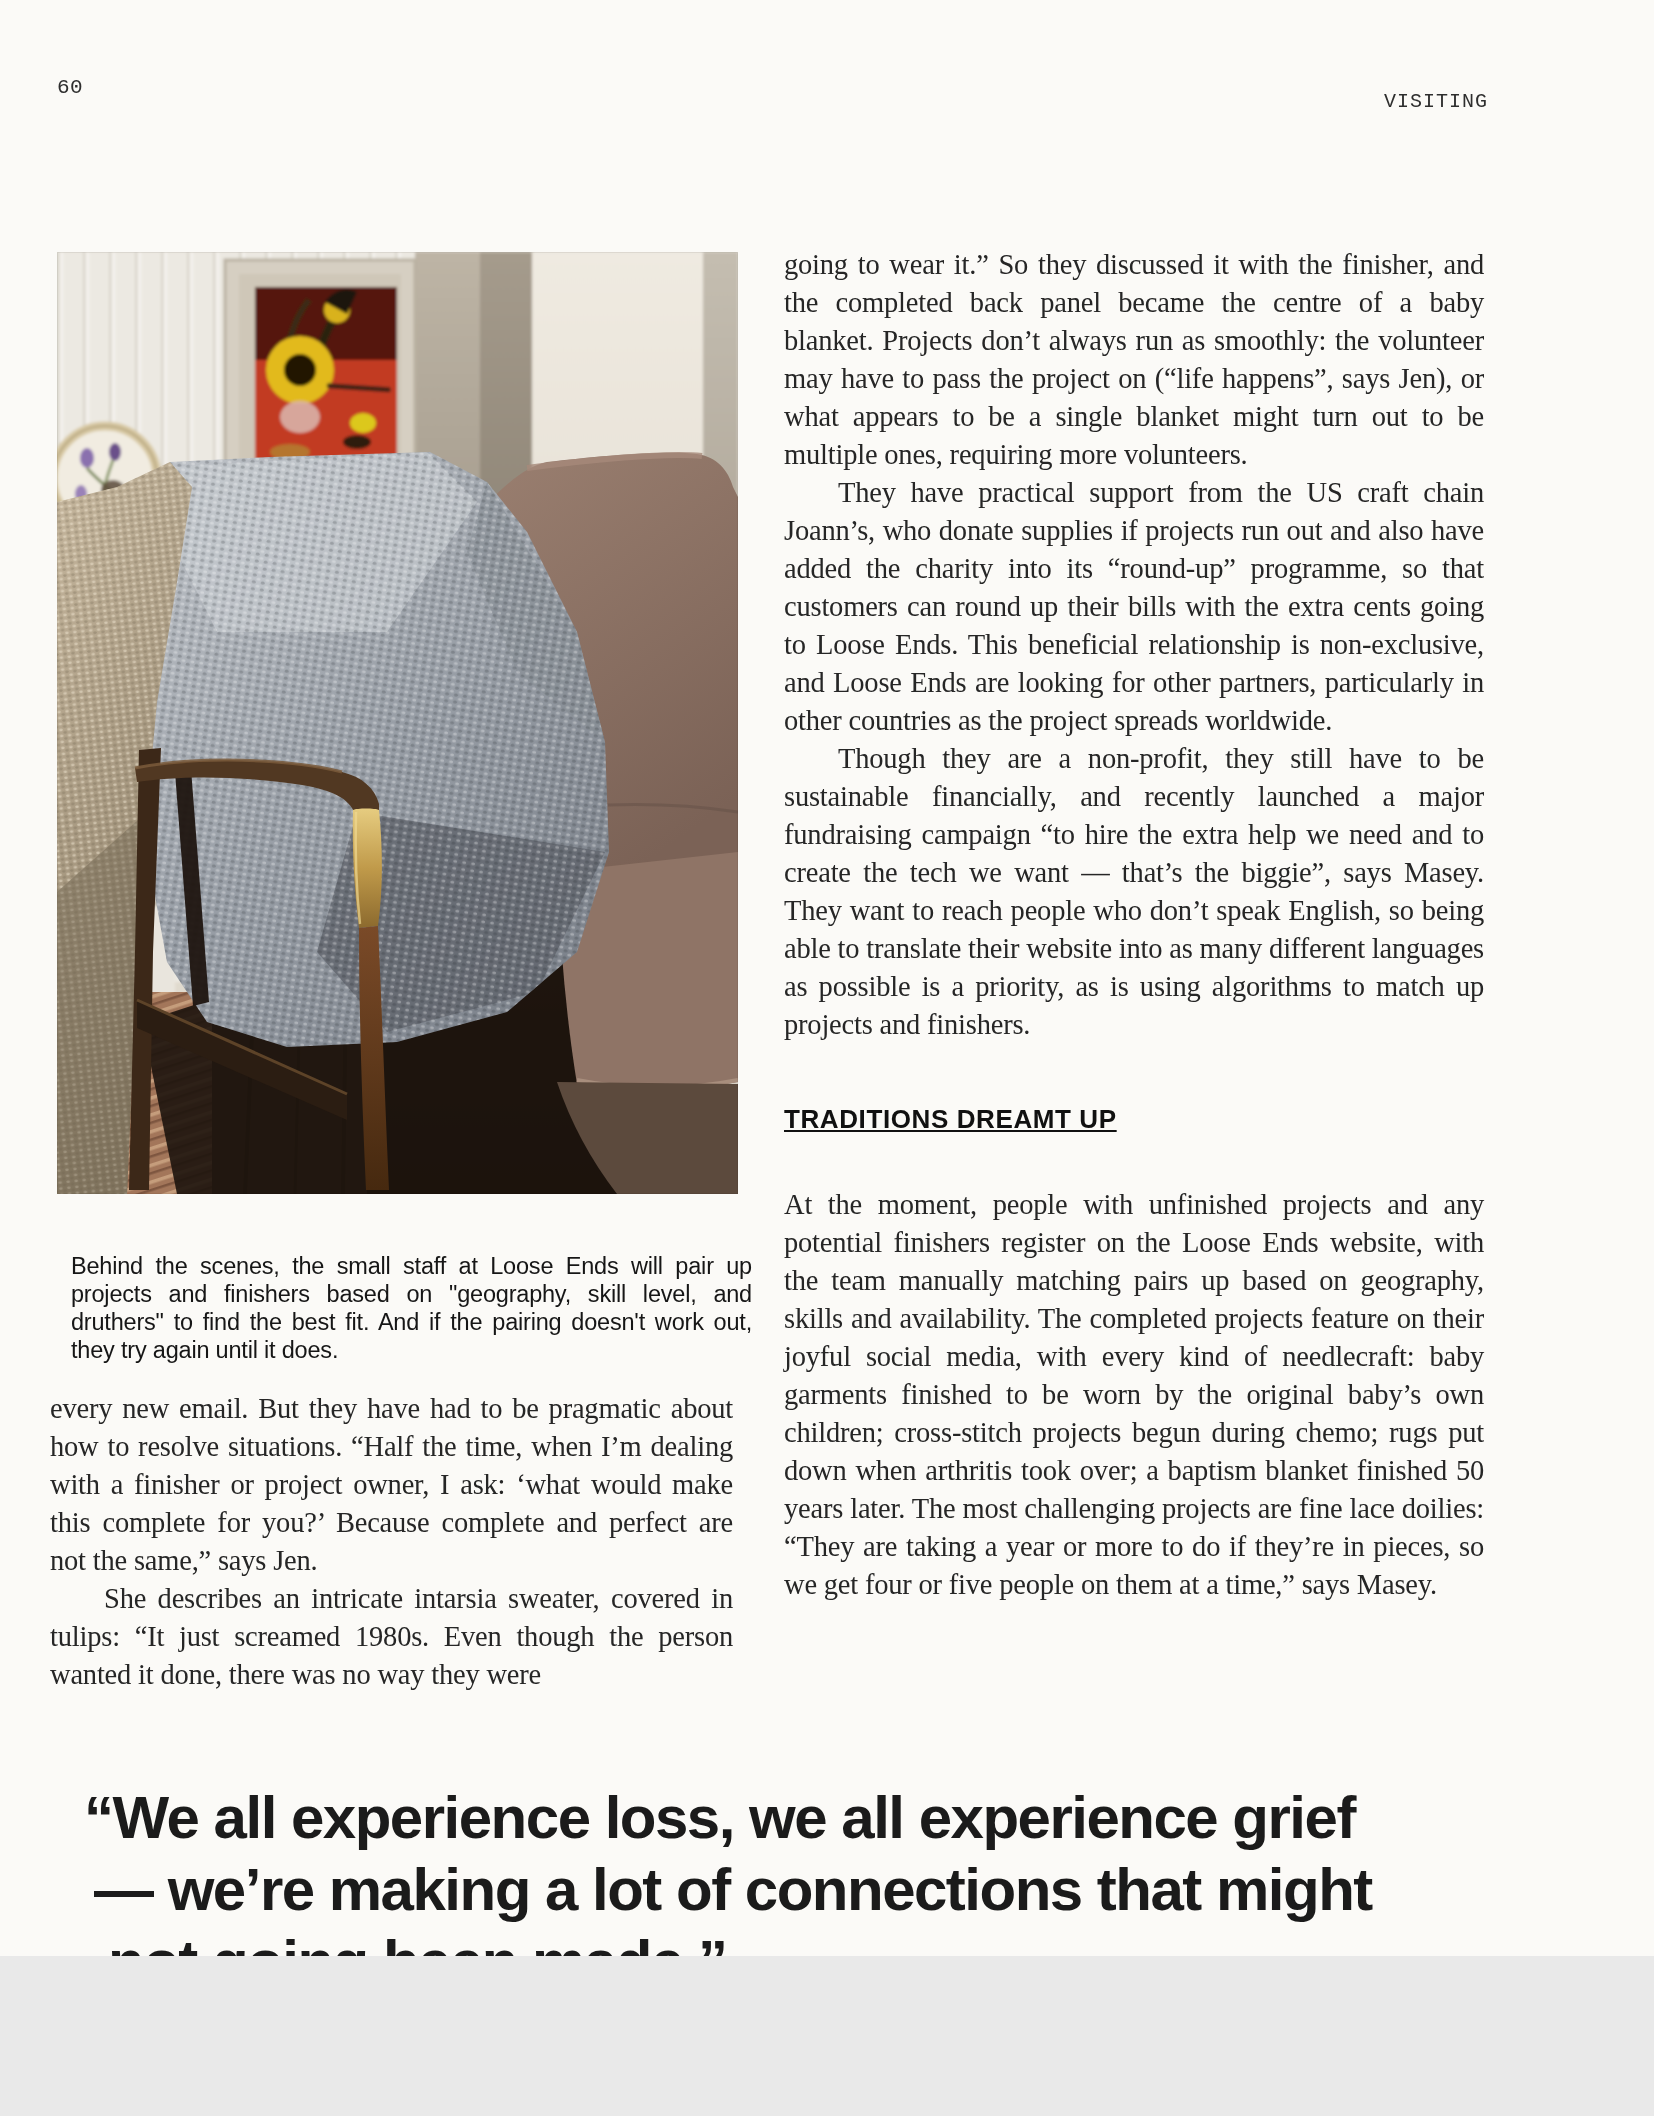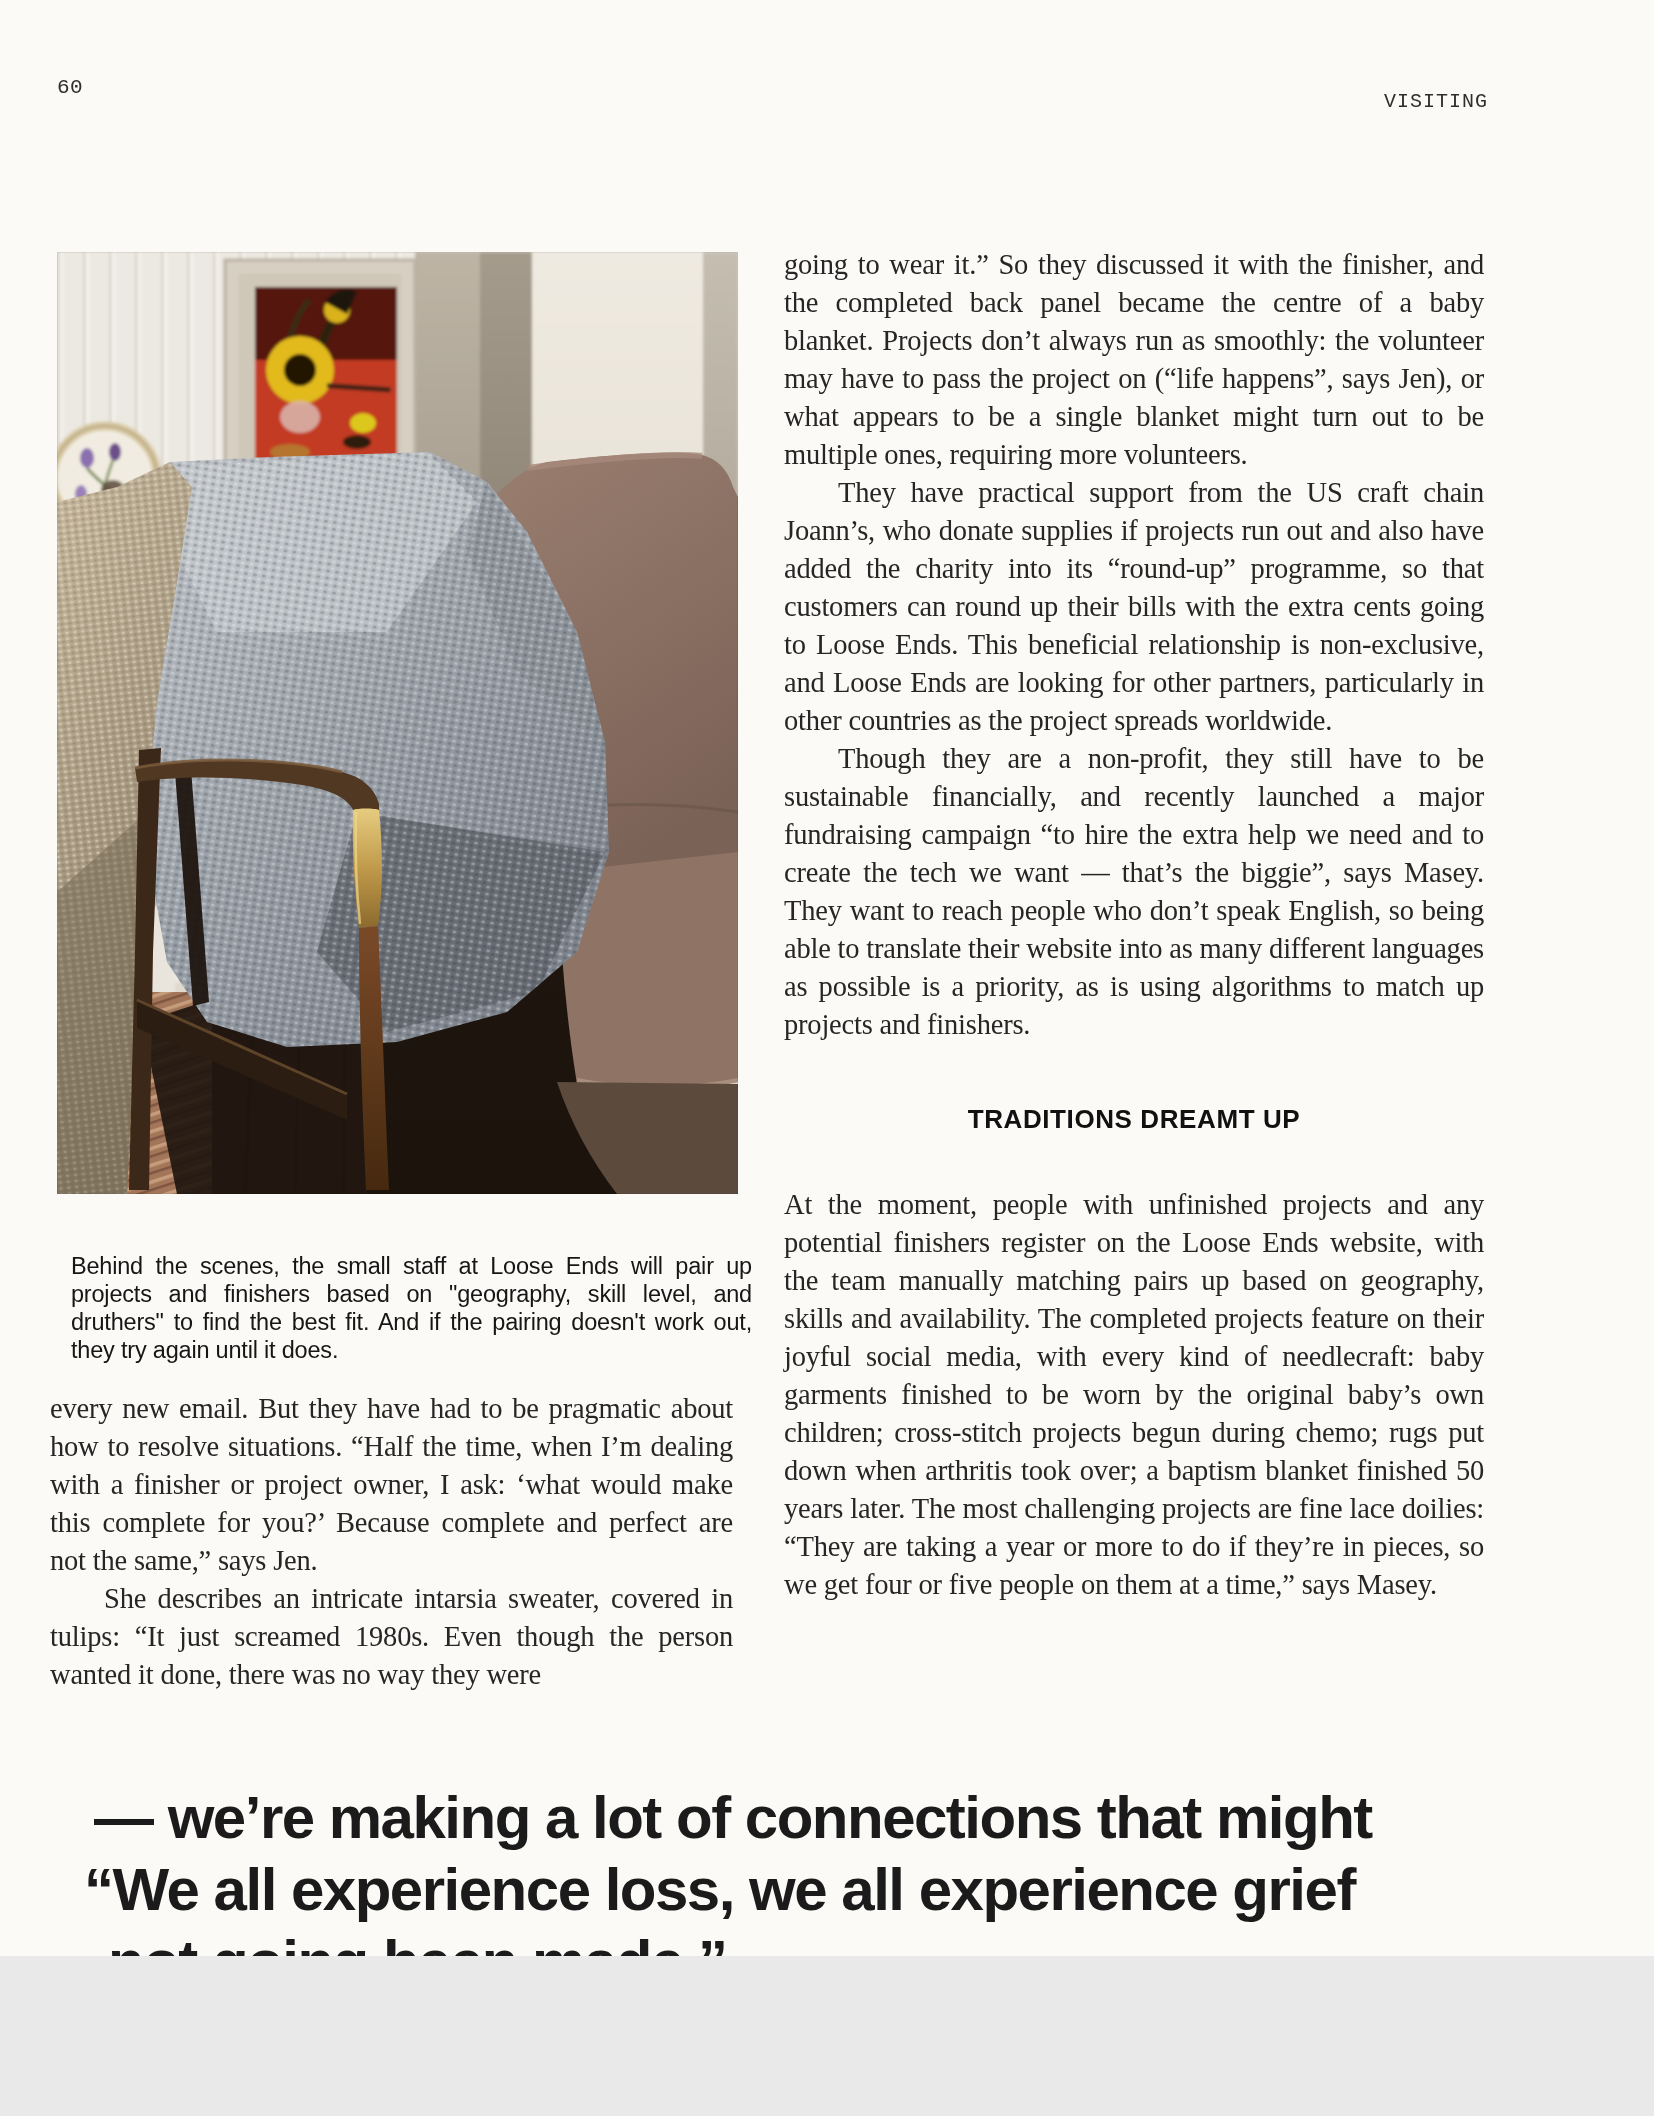--- a/index.html
+++ b/index.html
@@ -32,21 +32,21 @@
   }
   
   .col{position:absolute;font-size:28.5px;line-height:38px;letter-spacing:-0.2px;}
   .col p{margin:0;text-align:justify;}
   .col p.indent{text-indent:54px;}
   .col-left{left:50px;top:1390px;width:683px;}
   .col-right{left:784px;top:246px;width:700px;}
   .sec-heading{
     font-family:"Liberation Sans", sans-serif;font-weight:700;
     font-size:26px;letter-spacing:.6px;color:#111;
-    text-align:center;margin:56px 0 48px 0;
+    text-align:left;margin:56px 0 48px 0;text-decoration:underline;
   }
   
   .pull-quote{
     position:absolute;left:84px;top:1782px;width:1540px;
     font-family:"Liberation Sans", sans-serif;font-weight:700;
     font-size:60px;line-height:72px;letter-spacing:-1.5px;color:#1b1b1b;
   }
   .pull-quote .ln{white-space:nowrap;}
   .pull-quote .ln2{margin-left:10px;}
   .pull-quote .ln3{margin-left:24px;}
@@ -245,18 +245,18 @@
 
   <div class="col col-right">
     <p>going to wear it.” So they discussed it with the finisher, and the completed back panel became the centre of a baby blanket. Projects don’t always run as smoothly: the volunteer may have to pass the project on (“life happens”, says Jen), or what appears to be a single blanket might turn out to be multiple ones, requiring more volunteers.</p>
     <p class="indent">They have practical support from the US craft chain Joann’s, who donate supplies if projects run out and also have added the charity into its “round-up” programme, so that customers can round up their bills with the extra cents going to Loose Ends. This beneficial relationship is non-exclusive, and Loose Ends are looking for other partners, particularly in other countries as the project spreads worldwide.</p>
     <p class="indent">Though they are a non-profit, they still have to be sustainable financially, and recently launched a major fundraising campaign “to hire the extra help we need and to create the tech we want — that’s the biggie”, says Masey. They want to reach people who don’t speak English, so being able to translate their website into as many different languages as possible is a priority, as is using algorithms to match up projects and finishers.</p>
     <h2 class="sec-heading">TRADITIONS DREAMT UP</h2>
     <p>At the moment, people with unfinished projects and any potential finishers register on the Loose Ends website, with the team manually matching pairs up based on geography, skills and availability. The completed projects feature on their joyful social media, with every kind of needlecraft: baby garments finished to be worn by the original baby’s own children; cross-stitch projects begun during chemo; rugs put down when arthritis took over; a baptism blanket finished 50 years later. The most challenging projects are fine lace doilies: “They are taking a year or more to do if they’re in pieces, so we get four or five people on them at a time,” says Masey.</p>
   </div>
 
   <div class="pull-quote">
+    <div class="ln ln1">“We all experience loss, we all experience grief</div>
     <div class="ln ln2">— we’re making a lot of connections that might</div>
-    <div class="ln ln1">“We all experience loss, we all experience grief</div>
     <div class="ln ln3">not going been made.”</div>
   </div>
 
 </div>
 
 </body></html>

